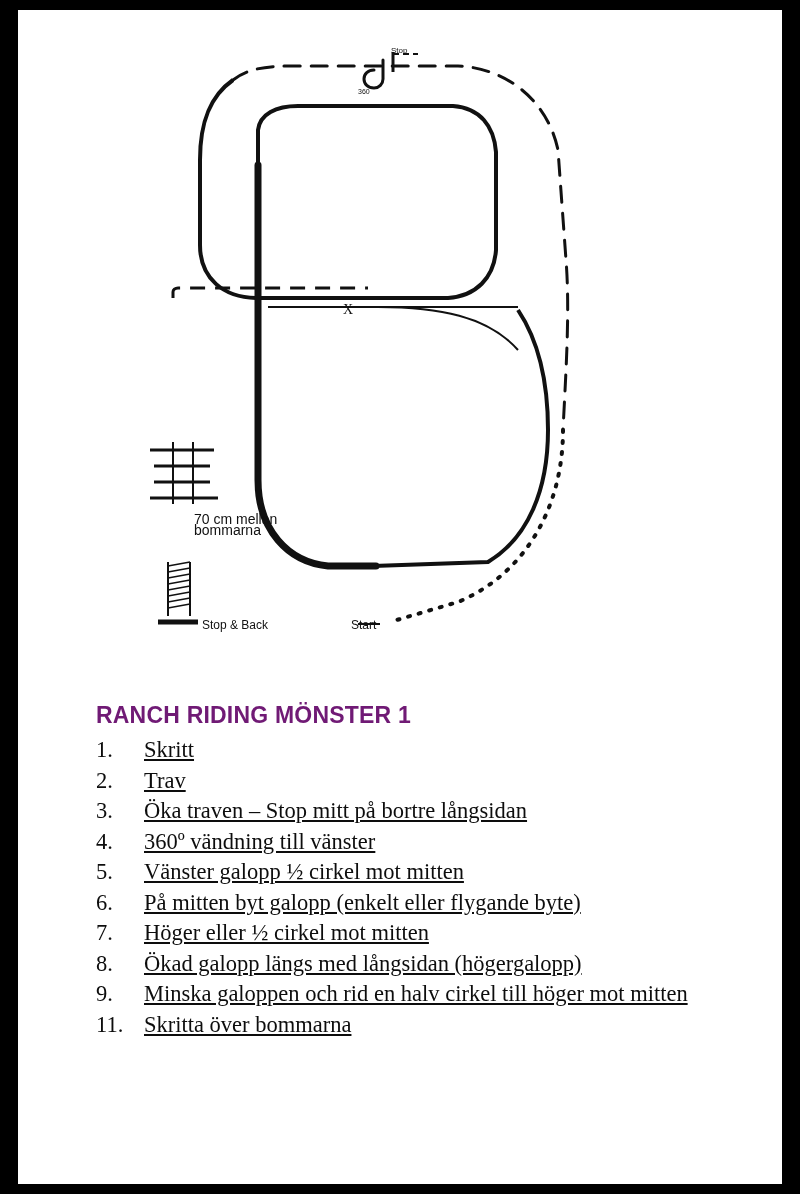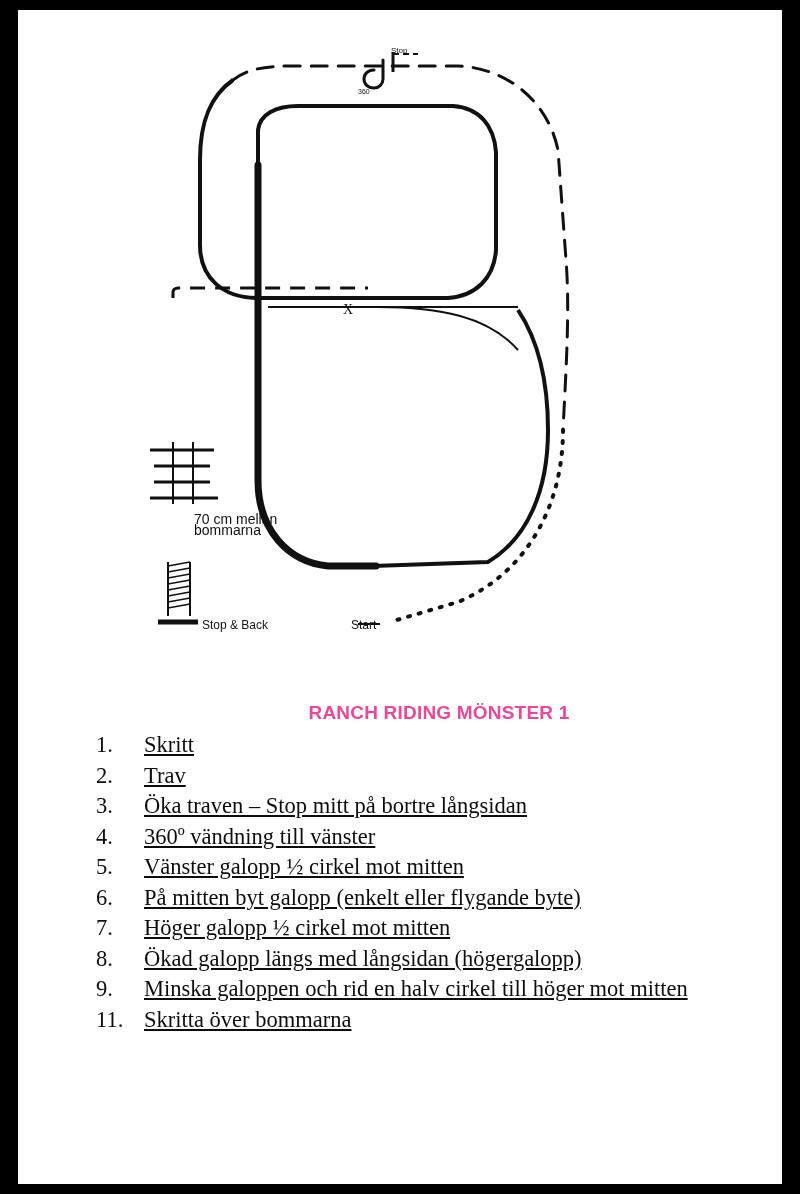--- a/index.html
+++ b/index.html
@@ -42,26 +42,25 @@
   .lbl-x { left: 325px; top: 292px; font-size: 14px; font-family: "Liberation Serif", serif; }
   .lbl-poles { left: 176px; top: 504px; font-size: 14px; font-weight: normal; line-height: 11px; }
   .lbl-stopback { left: 184px; top: 608px; font-size: 12px; }
   .lbl-start { left: 333px; top: 608px; font-size: 12px; }
 
   .content {
     padding: 0 0 0 0;
   }
   h1.title {
     font-family: "Liberation Sans", sans-serif;
-    font-size: 19px;
+    font-size: 23px;
     font-weight: bold;
     margin: 52px 0 6px 78px;
     letter-spacing: 0.2px;
-    color: #ec4899;
-    text-align: center;
+    color: #701a75;
   }
   ol.steps {
     list-style: none;
     margin: 0;
     padding: 0 0 0 78px;
   }
   ol.steps li {
     position: relative;
     font-size: 22.5px;
     line-height: 30.5px;
@@ -165,21 +164,21 @@
         <li>
           <span class="num">5.</span>
           <span class="txt">Vänster galopp ½ cirkel mot mitten</span>
         </li>
         <li>
           <span class="num">6.</span>
           <span class="txt">På mitten byt galopp (enkelt eller flygande byte)</span>
         </li>
         <li>
           <span class="num">7.</span>
-          <span class="txt">Höger galopp ½ cirkel mot mitten</span>
+          <span class="txt">Höger eller ½ cirkel mot mitten</span>
         </li>
         <li>
           <span class="num">8.</span>
           <span class="txt">Ökad galopp längs med långsidan (högergalopp)</span>
         </li>
         <li>
           <span class="num">9.</span>
           <span class="txt">Minska galoppen och rid en halv cirkel till höger mot mitten</span>
         </li>
         <li>

